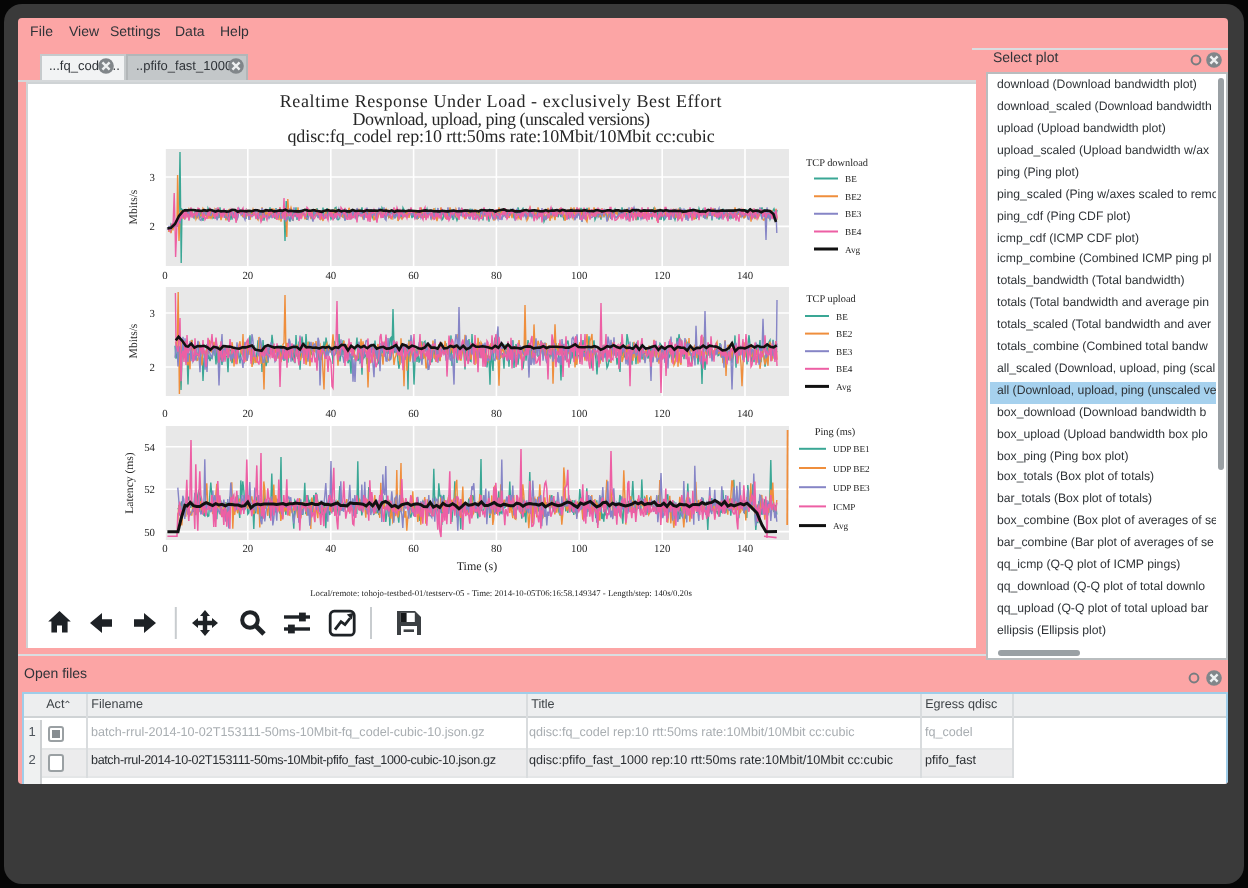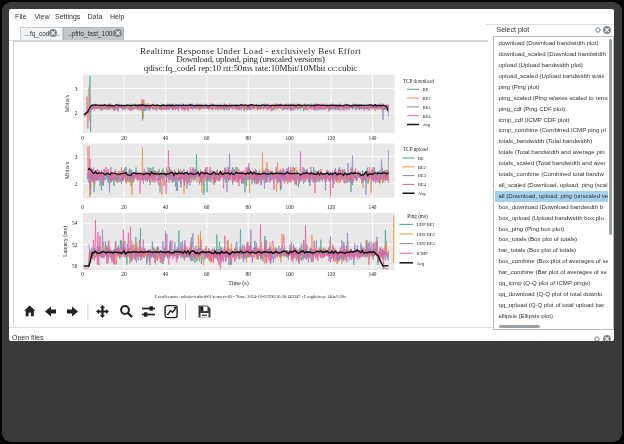--- a/index.html
+++ b/index.html
@@ -1,18 +1,18 @@
 <!DOCTYPE html>
 <html><head><meta charset="utf-8"><style>
 *{margin:0;padding:0;box-sizing:border-box}
 body{width:624px;height:444px;background:#060606;font-family:"Liberation Sans",sans-serif;position:relative;overflow:hidden}
 .abs{position:absolute}
 </style></head><body>
 <div class="abs" style="left:2px;top:2px;width:620px;height:440px;background:#3a3a3a;border-radius:9px"></div>
-<div class="abs" style="left:9px;top:9px;width:604.5px;height:332px;background:#ffffff;border-radius:2px;overflow:hidden">
+<div class="abs" style="left:9px;top:9px;width:604.5px;height:383px;background:#fca5a5;border-radius:2px;overflow:hidden">
 <div class="abs" style="left:0;top:0;width:604.5px;height:425.5px;color:#2f3338">
 
 <div class="abs" style="left:6px;top:3.5px;font-size:7px;letter-spacing:0.1px">File</div>
 <div class="abs" style="left:25.5px;top:3.5px;font-size:7px">View</div>
 <div class="abs" style="left:46px;top:3.5px;font-size:7px">Settings</div>
 <div class="abs" style="left:78.5px;top:3.5px;font-size:7px">Data</div>
 <div class="abs" style="left:101px;top:3.5px;font-size:7px">Help</div>
 
 <div class="abs" style="left:11px;top:17.5px;width:43px;height:13.5px;background:#f2f3f4;border:1px solid #c6cacc;border-bottom:none"></div>
 <div class="abs" style="left:54px;top:17.5px;width:61px;height:13.5px;background:#c3c7c9;border:1px solid #b2b6b8;border-bottom:none"></div>

